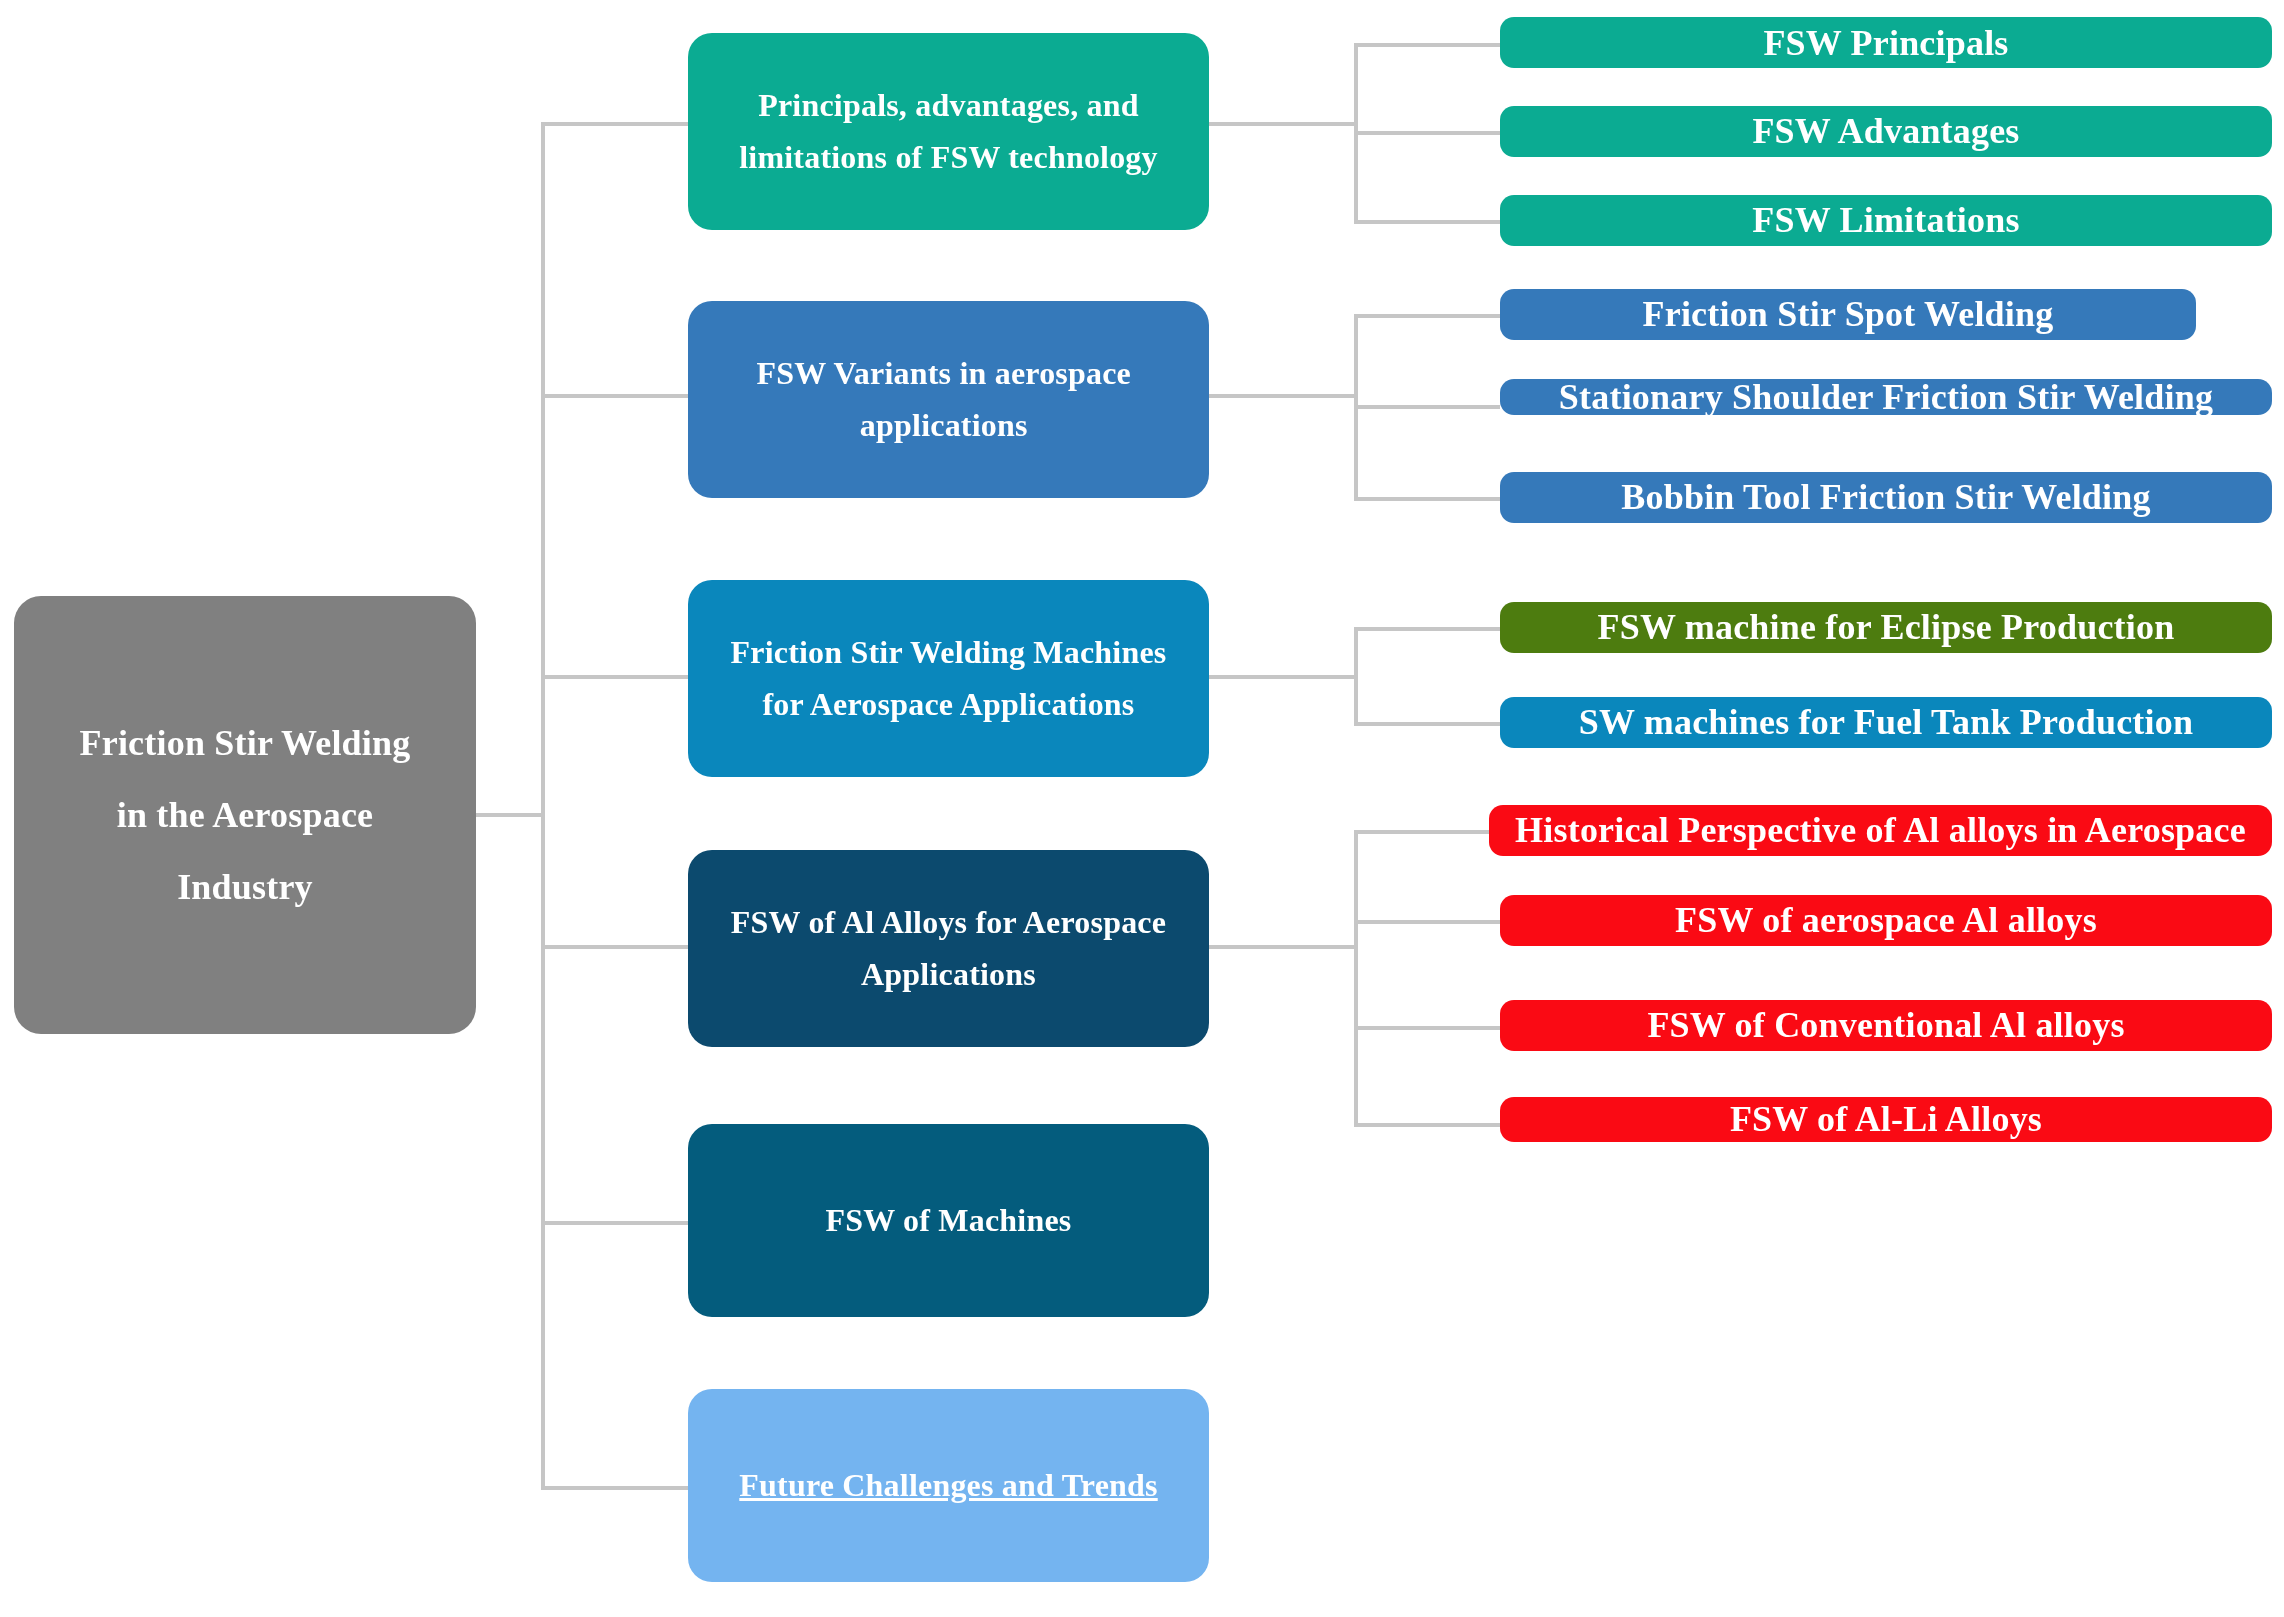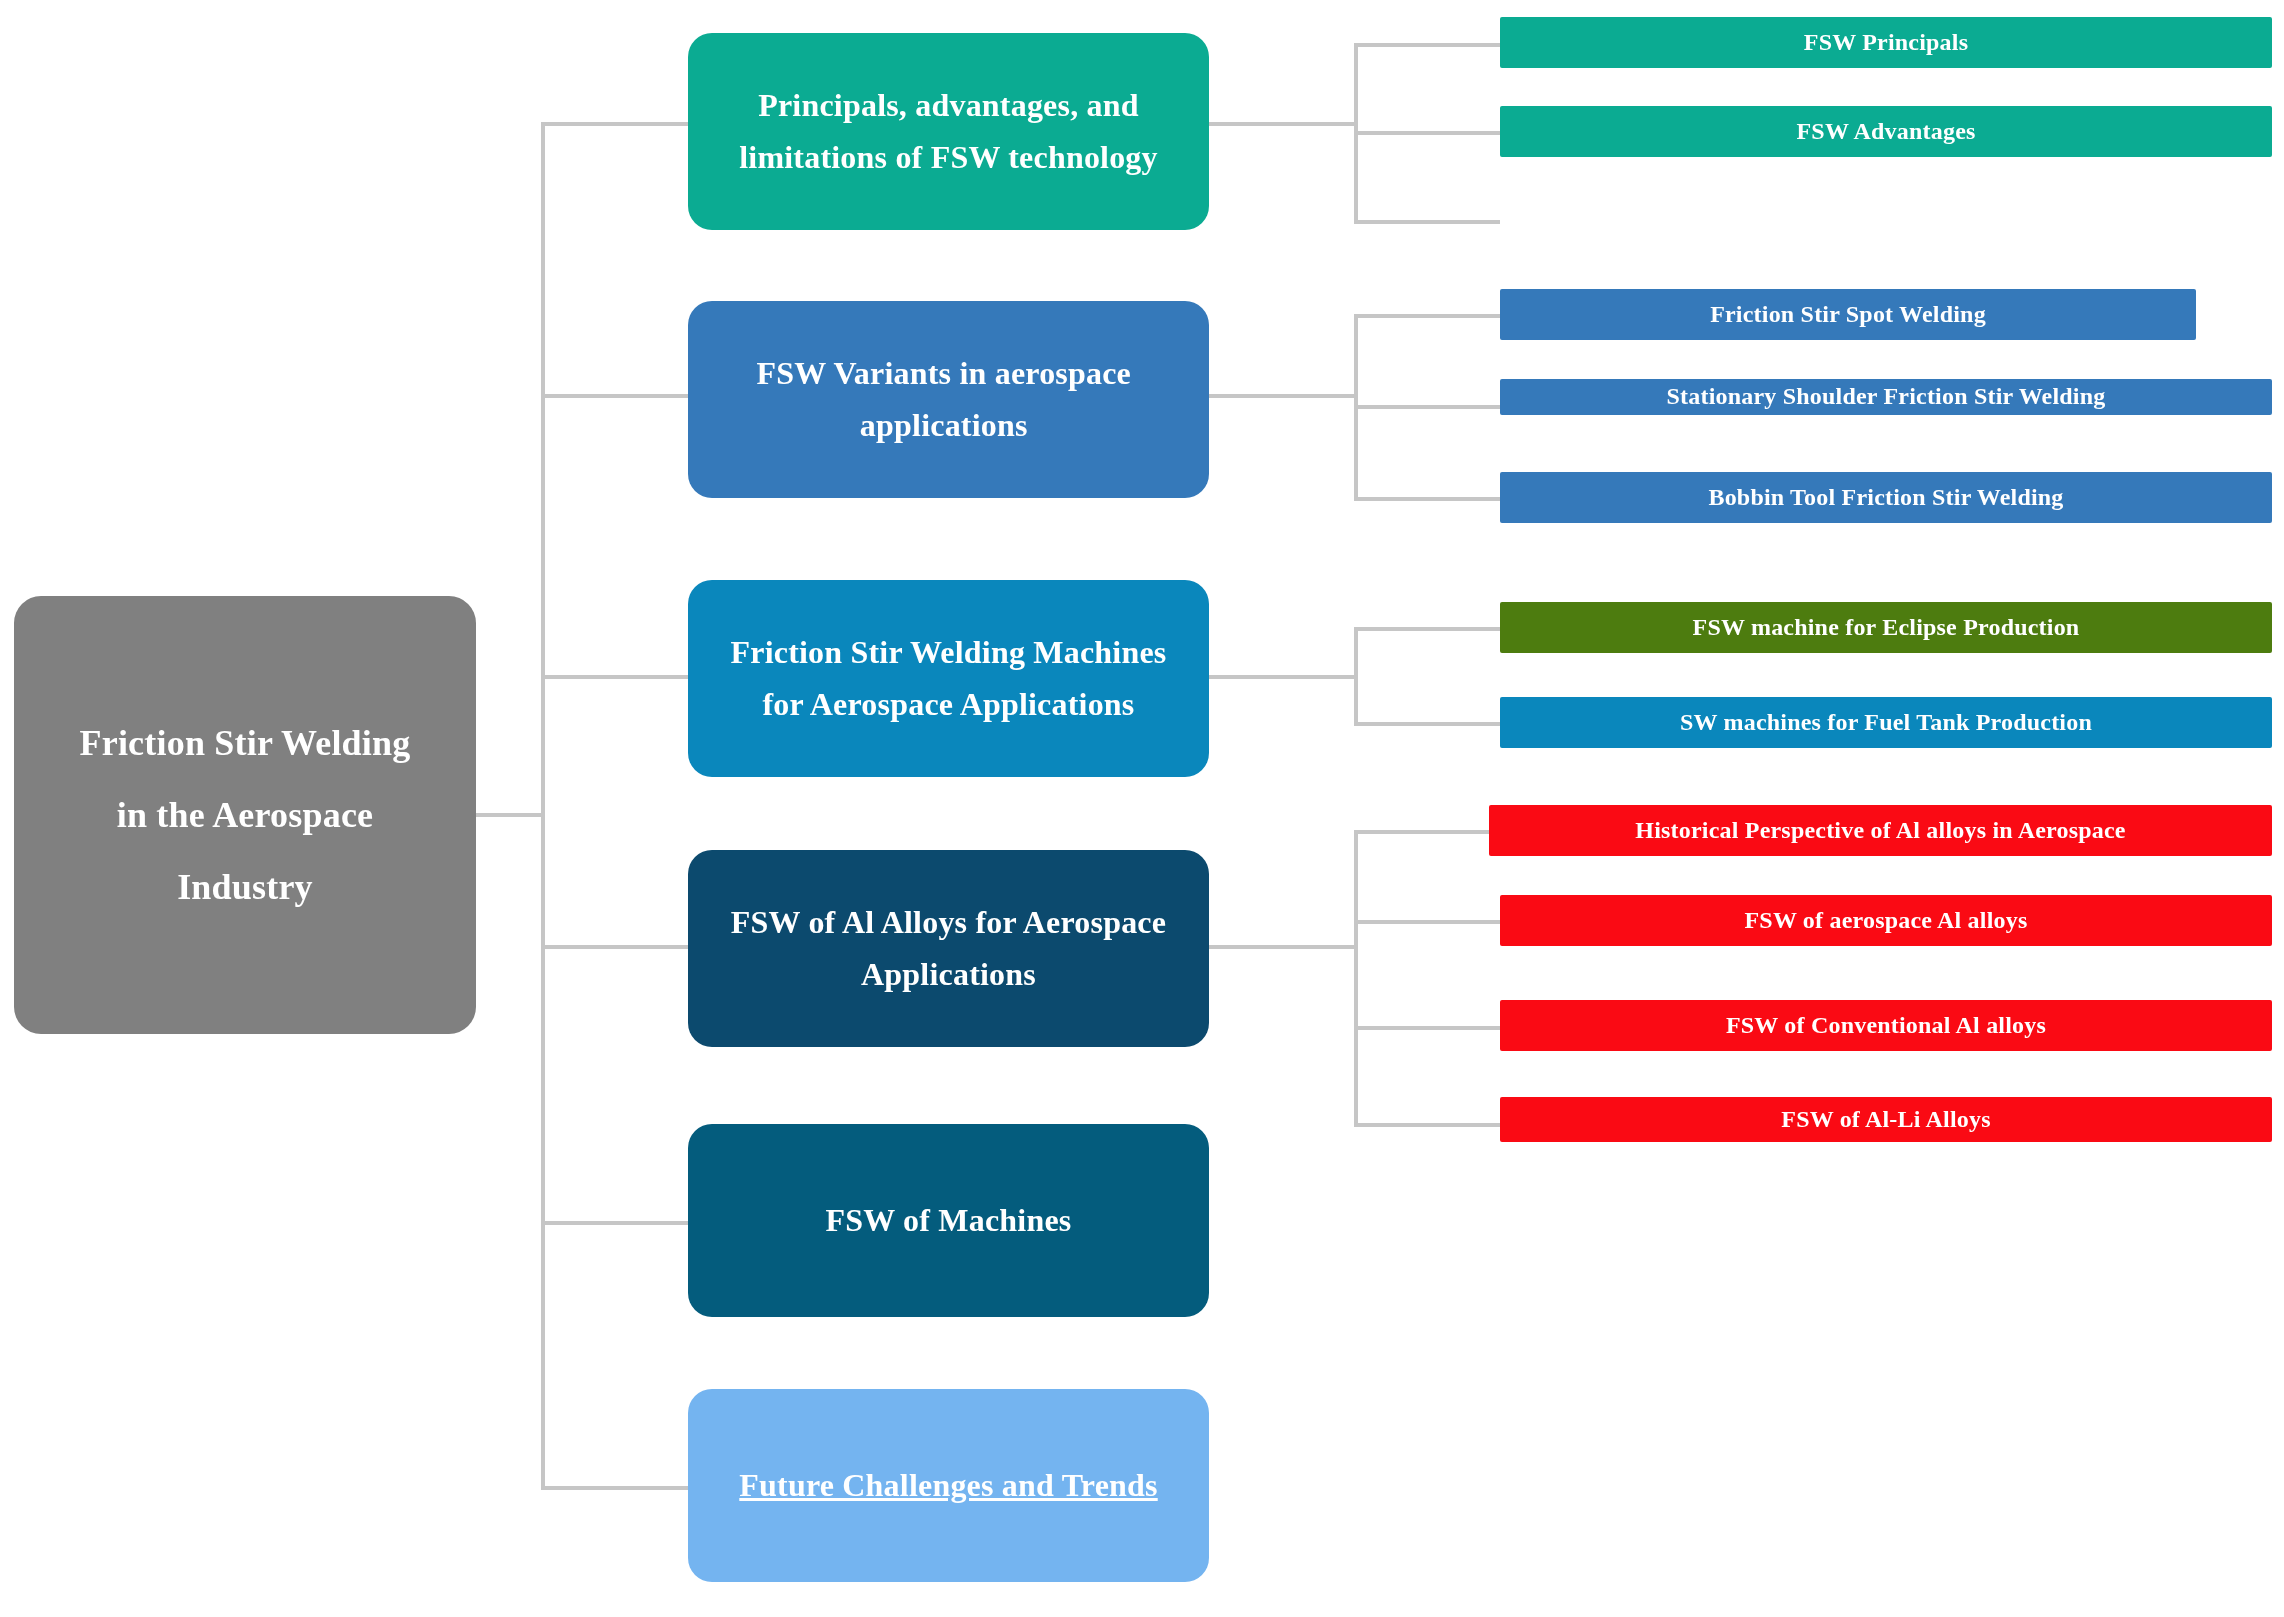--- a/index.html
+++ b/index.html
@@ -33,22 +33,22 @@
     line-height: 2.0;
     padding: 0 14px;
   }
   .lvl2 {
     border-radius: 24px;
     font-size: 32px;
     padding: 0 20.5px;
     line-height: 1.62;
   }
   .lvl3 {
-    border-radius: 2px;
-    font-size: 24px;
+    border-radius: 14px;
+    font-size: 36px;
     padding: 8px 11px;
     line-height: 1.3;
   }
   .conn {
     position: absolute;
     background: #c6c6c6;
   }
   .conn.h { height: 4px; }
   .conn.v { width: 4px; }
 </style>
@@ -108,20 +108,21 @@
   <div class="node lvl2" style="left:688px; top:850px; width:521px; height:197px; background:#0c4a6e;">FSW of Al Alloys for Aerospace Applications</div>
 
   <div class="node lvl2" style="left:688px; top:1124px; width:521px; height:193px; background:#045C7D;">FSW of Machines</div>
 
   <div class="node lvl2" style="left:688px; top:1389px; width:521px; height:193px; background:#74B4F0;text-decoration:underline;">Future Challenges and Trends</div>
 
   <div class="node lvl3" style="left:1500px; top:17.4px; width:772px; height:51px; background:#0BAB92;">FSW Principals</div>
 
   <div class="node lvl3" style="left:1500px; top:106px; width:772px; height:51px; background:#0BAB92;">FSW Advantages</div>
 
+  <div class="node lvl3" style="left:1500px; top:195px; width:772px; height:51px; background:#0BAB92;">FSW Limitations</div>
 
   <div class="node lvl3" style="left:1500px; top:289px; width:696px; height:51px; background:#3579BA;">Friction Stir Spot Welding</div>
 
   <div class="node lvl3" style="left:1500px; top:379px; width:772px; height:36px; background:#3579BA;">Stationary Shoulder Friction Stir Welding</div>
 
   <div class="node lvl3" style="left:1500px; top:472px; width:772px; height:51px; background:#3579BA;">Bobbin Tool Friction Stir Welding</div>
 
   <div class="node lvl3" style="left:1500px; top:602px; width:772px; height:51px; background:#4d7c0f;">FSW machine for Eclipse Production</div>
 
   <div class="node lvl3" style="left:1500px; top:697px; width:772px; height:51px; background:#0A87BC;">SW machines for Fuel Tank Production</div>

